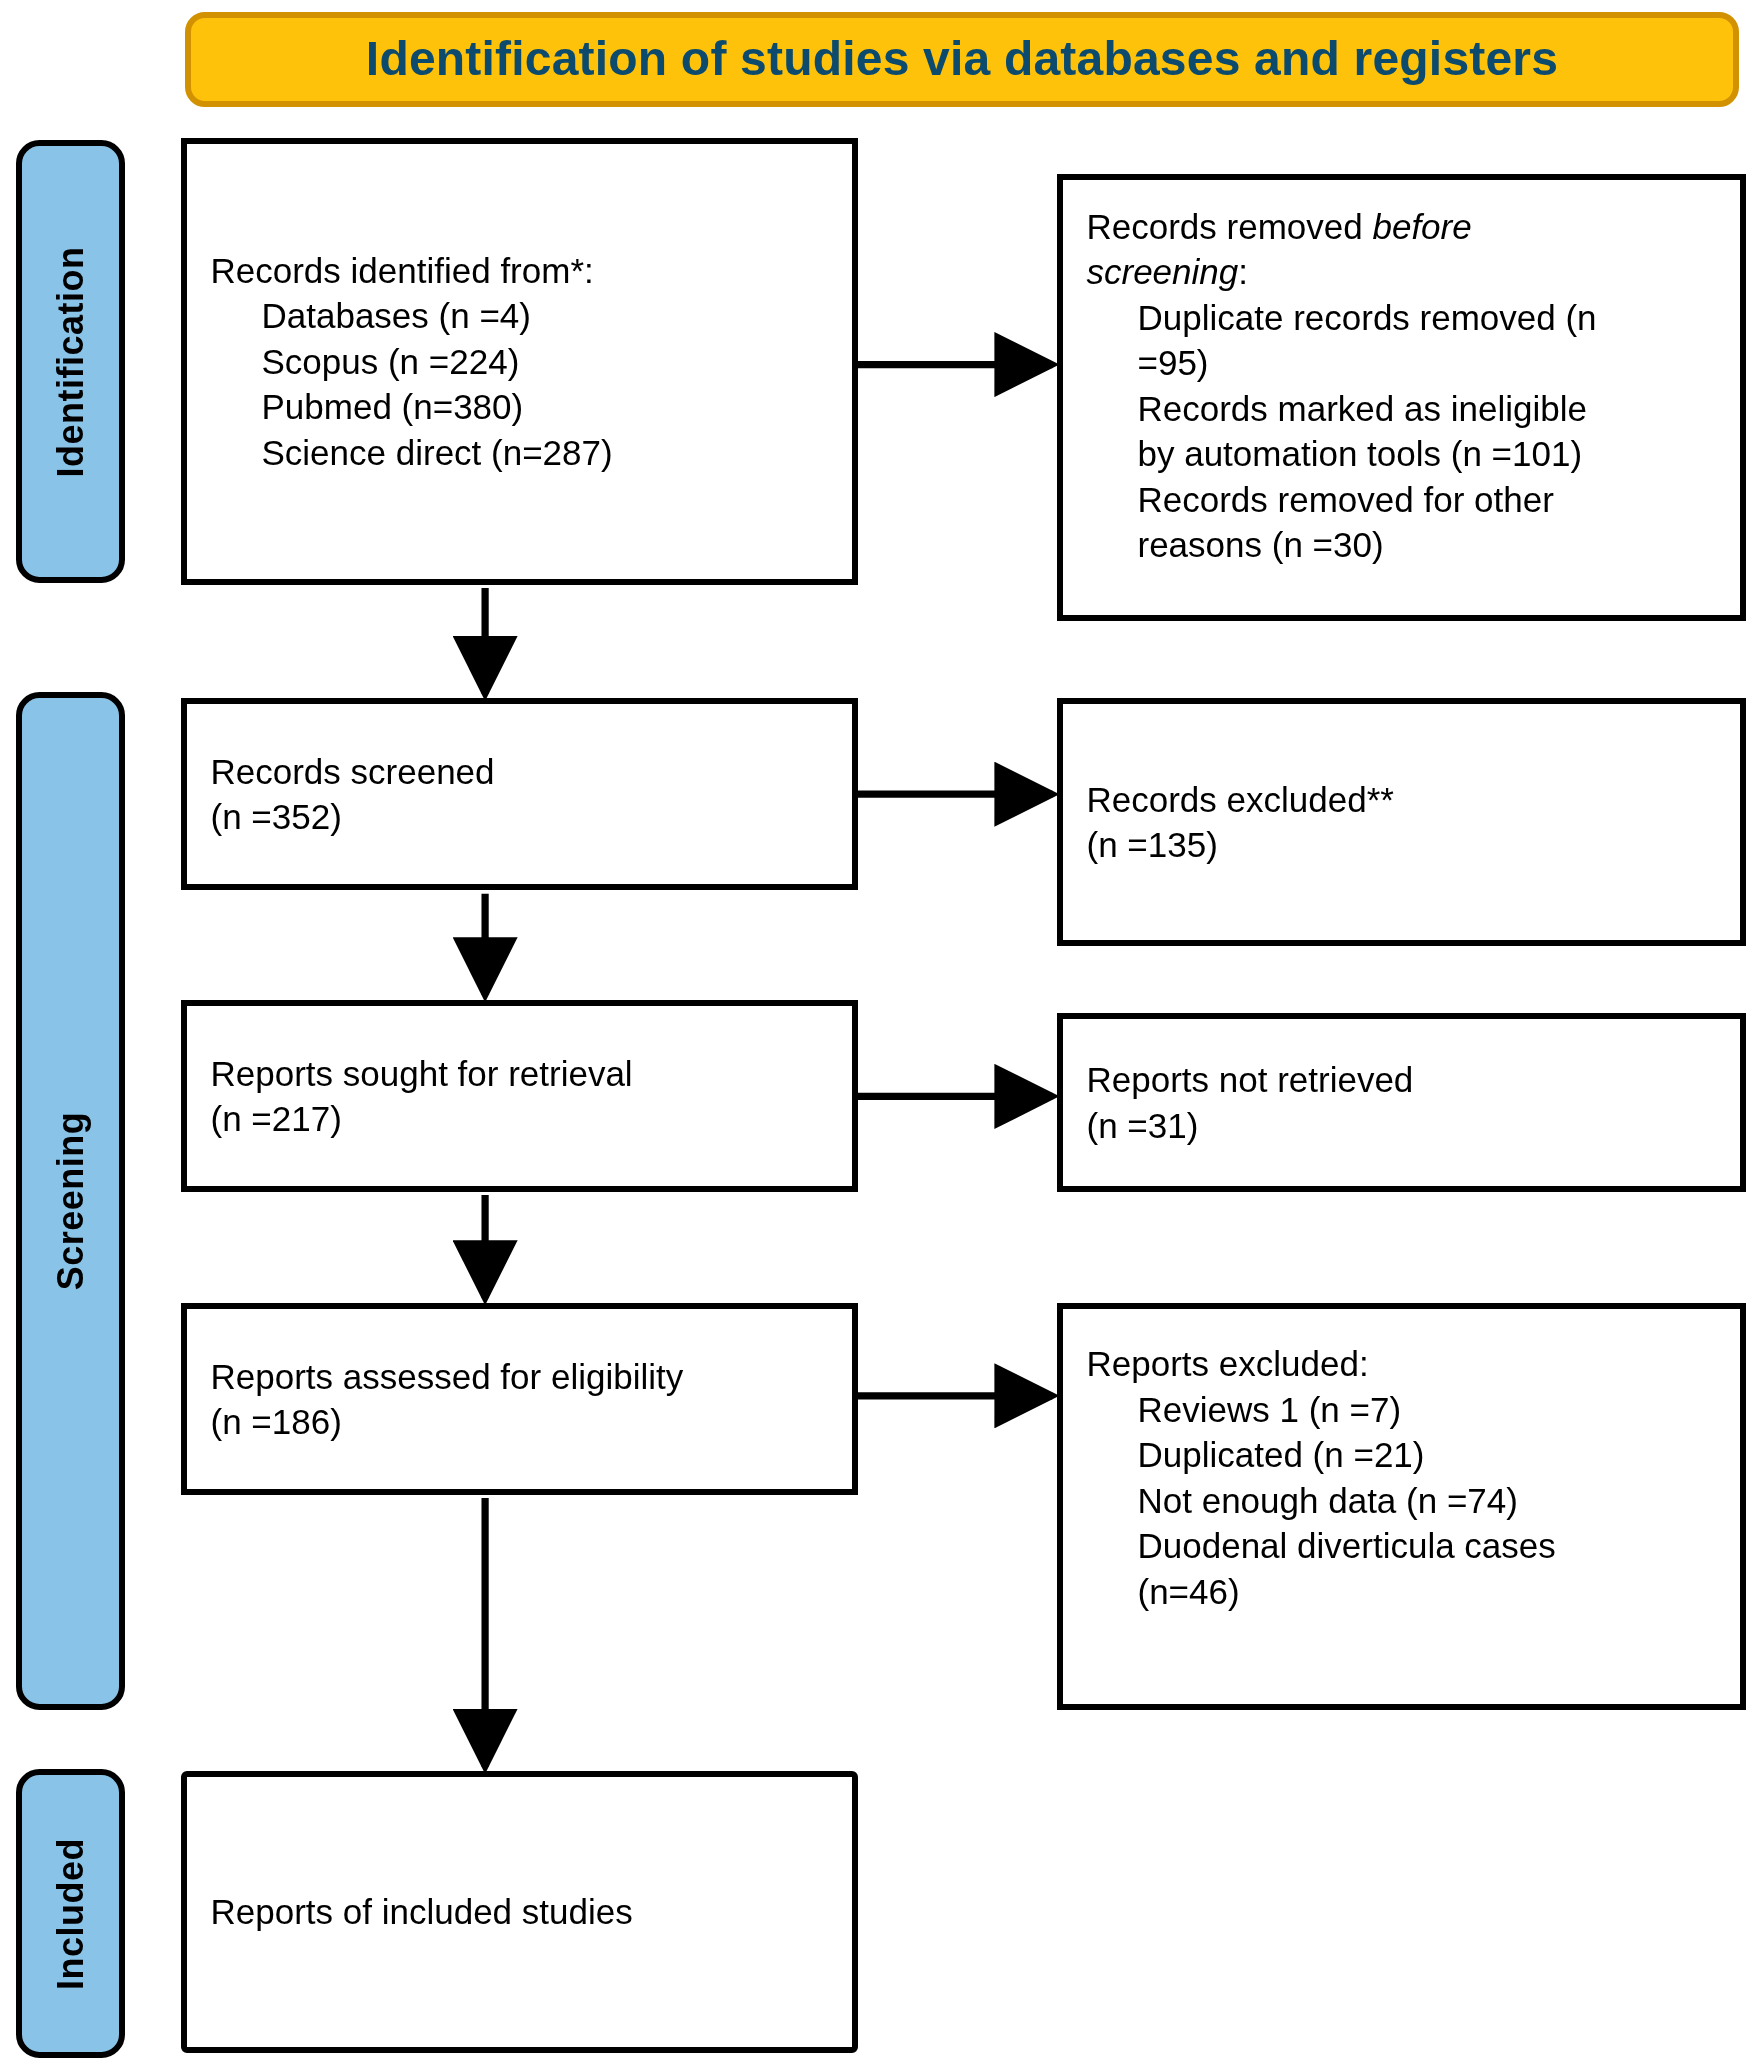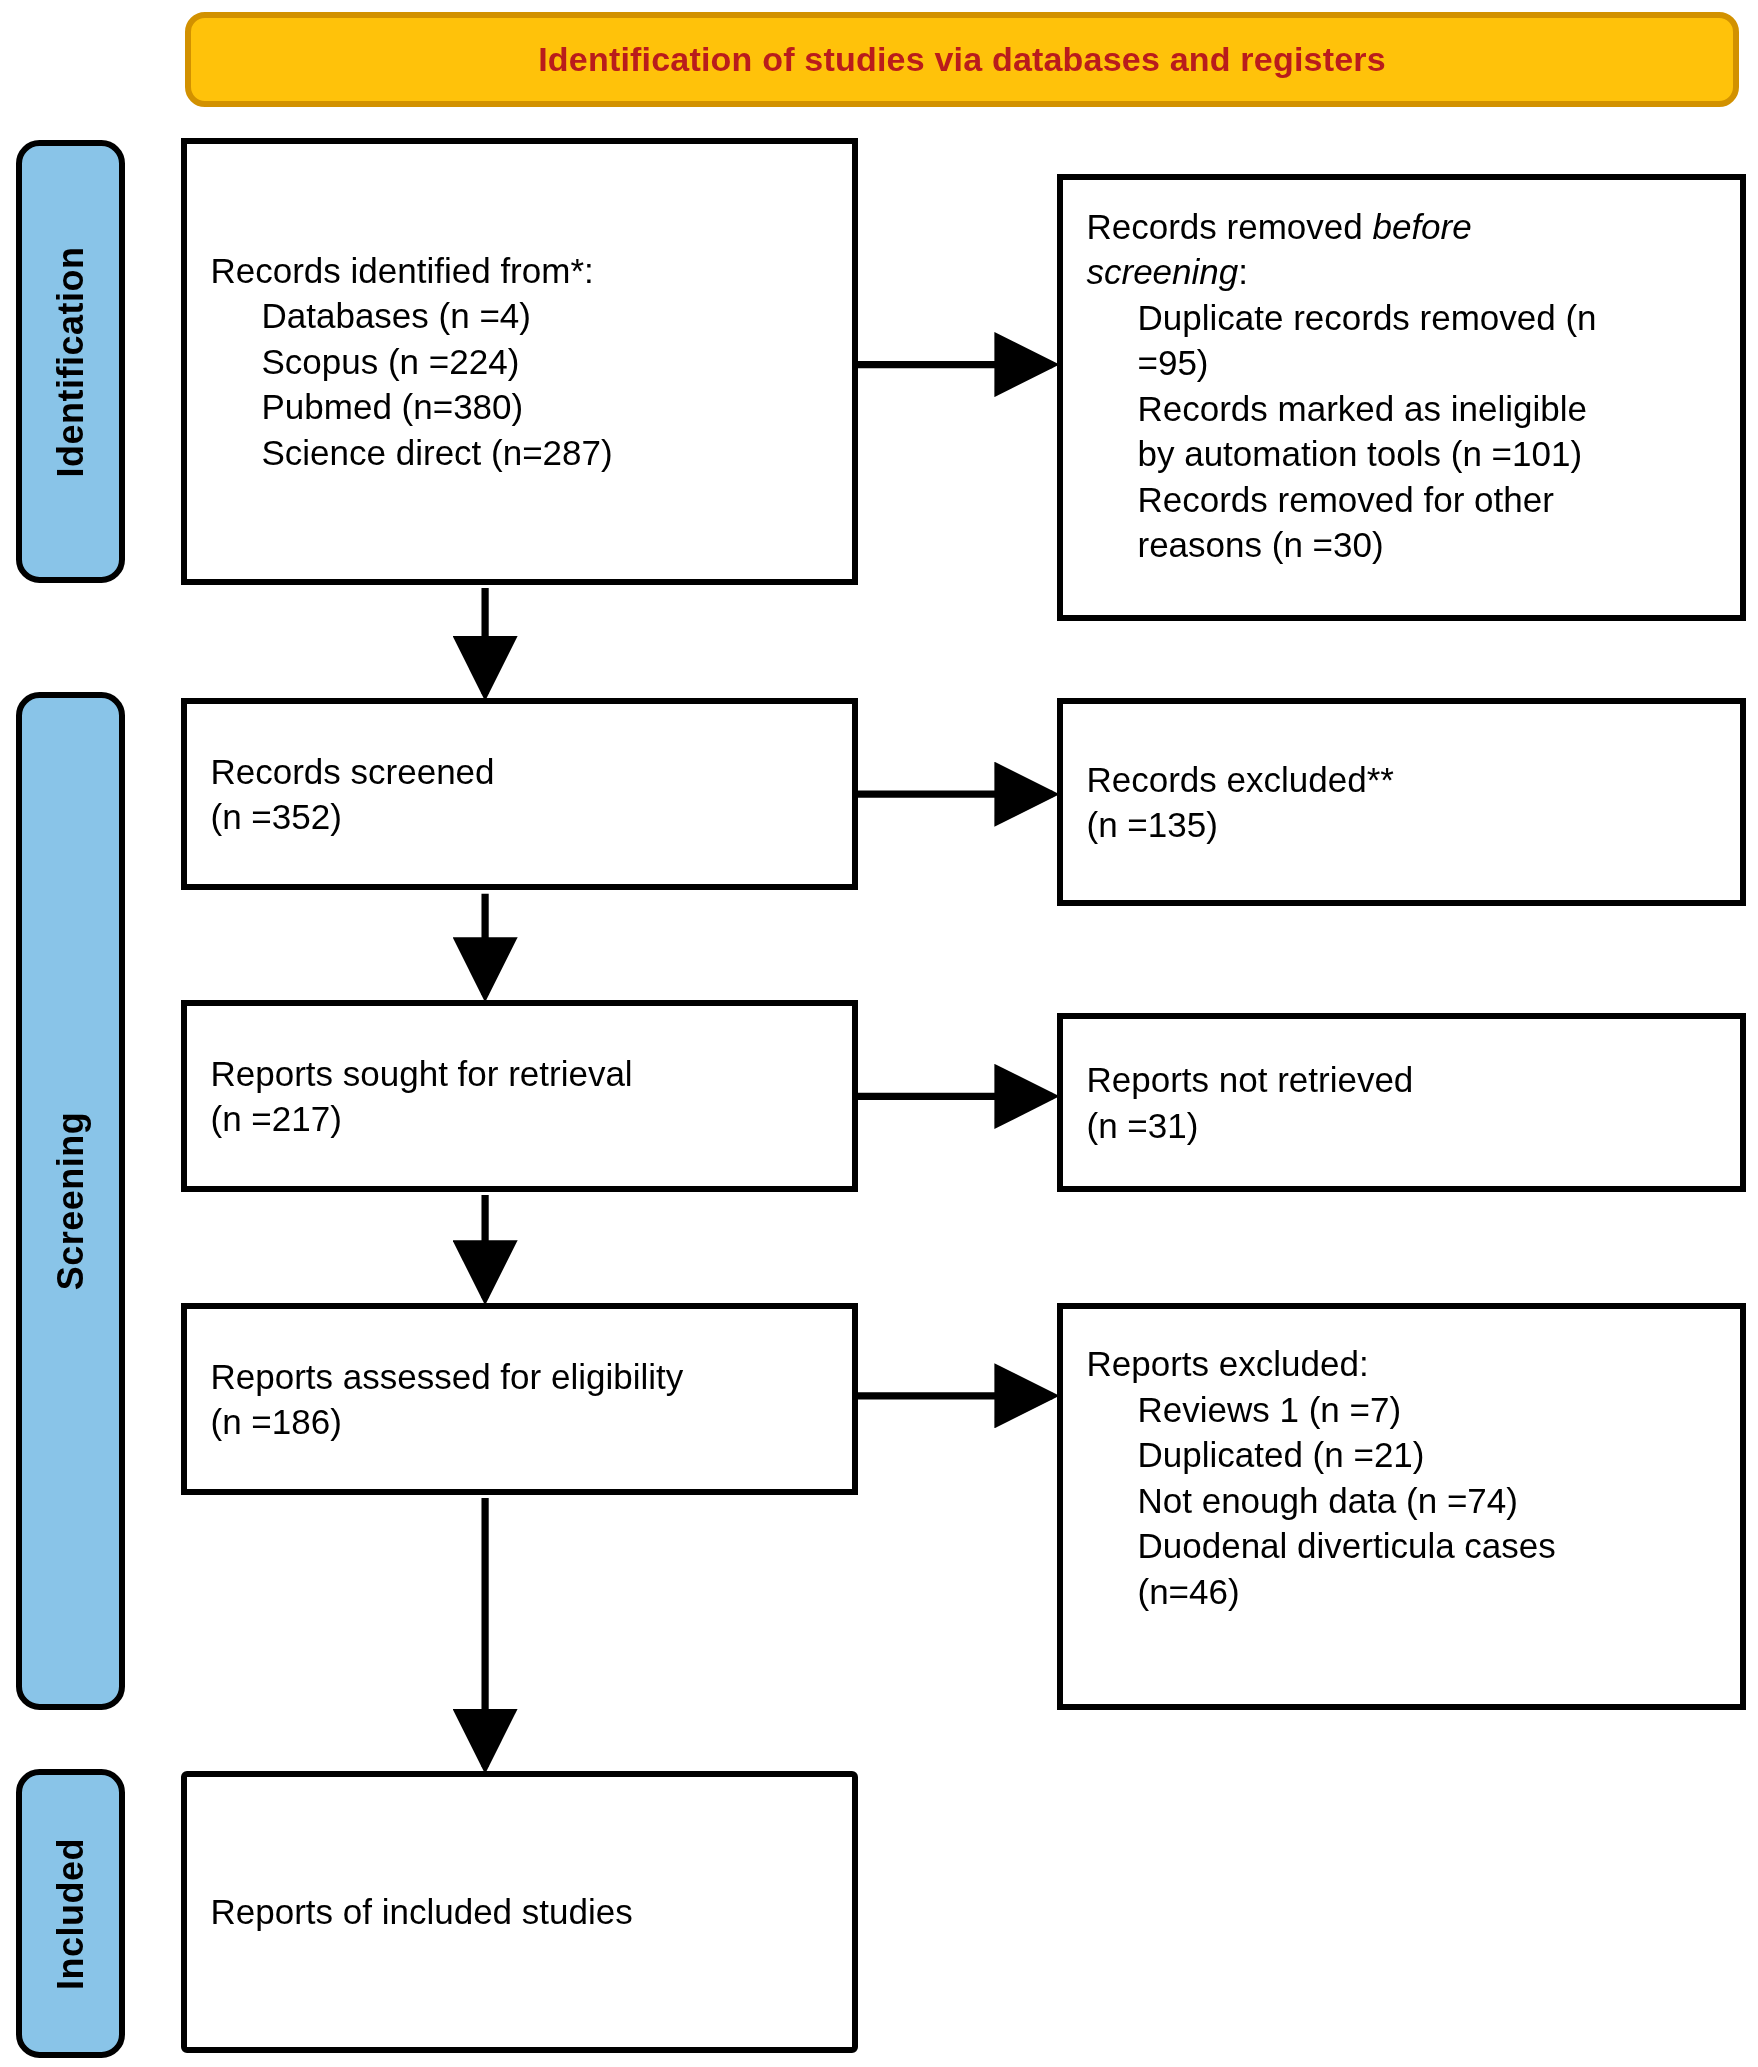--- a/index.html
+++ b/index.html
@@ -32,24 +32,24 @@
     height: 95px;
     background: #FFC20A;
     border: 6.3px solid #D29100;
     border-radius: 20px;
     box-sizing: border-box;
     display: flex;
     align-items: center;
     justify-content: center;
   }
   .banner-text {
-    font-size: 34px;
+    font-size: 48px;
     font-weight: bold;
     letter-spacing: 0.2px;
-    color: #b91c1c;
+    color: #0c4a6e;
     text-align: right;
     line-height: 1.1;
   }
 
   
   .stage-pill {
     position: absolute;
     background: #89C4E8;
     border: 6.3px solid #000000;
     border-radius: 23.5px;
@@ -139,21 +139,21 @@
     <div class="line indent">by automation tools (n =101)</div>
     <div class="line indent">Records removed for other</div>
     <div class="line indent">reasons (n =30)</div>
   </div>
 
   <div class="pbox" style="left:181px; top:698px; width:677px; height:192px;">
     <div class="line">Records screened</div>
     <div class="line">(n =352)</div>
   </div>
 
-  <div class="pbox" style="left:1057px; top:698px; width:689px; height:208px;">
+  <div class="pbox" style="left:1057px; top:698px; width:689px; height:248px;">
     <div class="line">Records excluded**</div>
     <div class="line">(n =135)</div>
   </div>
 
   <div class="pbox" style="left:181px; top:1000px; width:677px; height:192px;">
     <div class="line">Reports sought for retrieval</div>
     <div class="line">(n =217)</div>
   </div>
 
   <div class="pbox" style="left:1057px; top:1013px; width:689px; height:179px;">

